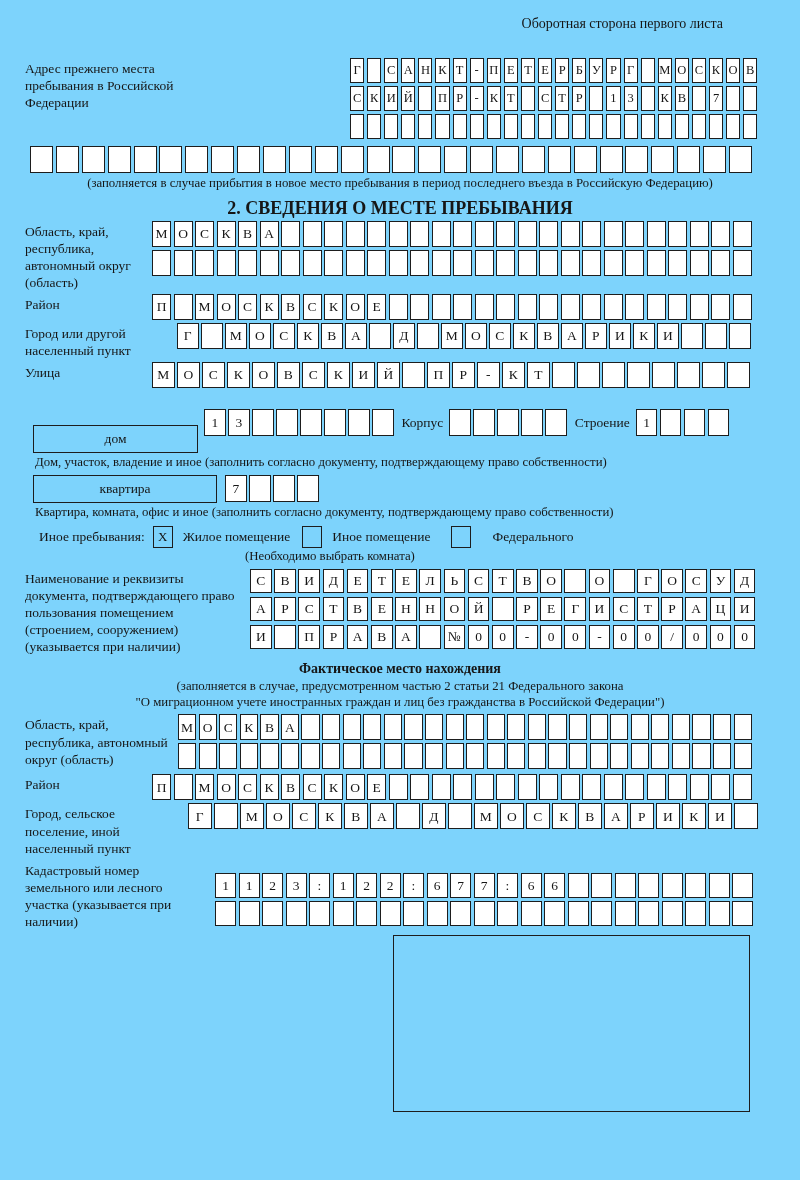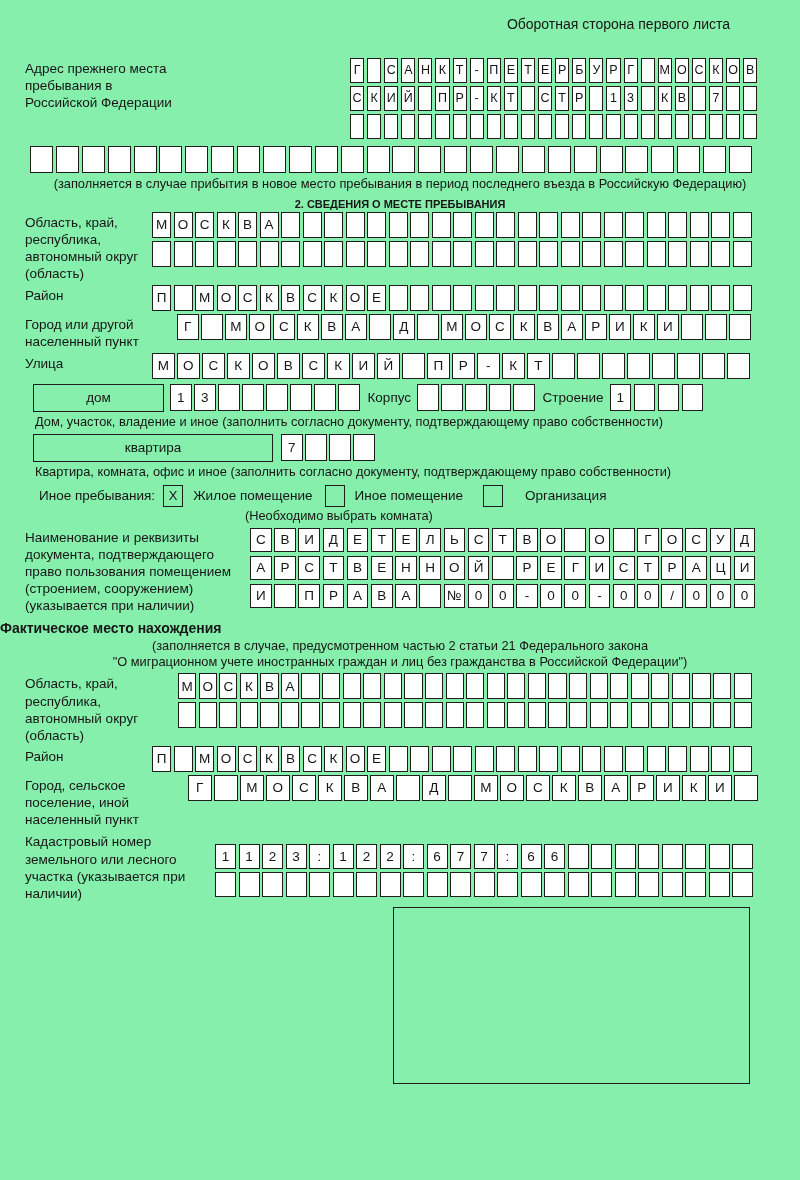--- a/index.html
+++ b/index.html
@@ -1,19 +1,19 @@
 <!DOCTYPE html>
 <html><head>
 <meta charset="utf-8">
 <style>
   html,body { margin:0; padding:0; background:#ffffff; }
   .page {
     position:relative; width:800px; height:1180px; box-sizing:border-box;
-    padding:16px 8px 0 25px; overflow:hidden;
-    font-family:Liberation Sans, sans-serif; color:#161616; background:#86efac;
+    padding:16px 15px 0 25px; overflow:hidden;
+    font-family:Liberation Serif, serif; color:#161616; background:#7dd3fc;
   }
   .corner { text-align:right; padding-right:62px; font-size:14px; }
 
   .group { display:flex; align-items:flex-start; margin-top:3px; }
   .glabel { box-sizing:border-box; padding-right:10px; padding-top:2px;
             font-size:13.5px; line-height:1.27; }
   .w325 { flex:0 0 325px; } .w325 .txt { width:150px; }
   .w127 { flex:0 0 127px; }
   .w152 { flex:0 0 152px; }
   .w225 { flex:0 0 225px; }
@@ -35,40 +35,40 @@
   .r-doc  { gap:2.5px; } .r-doc .cell  { width:21.7px; height:24px; }
   .r-22   { gap:2.5px; } .r-22 .cell   { width:23.5px; height:26px; }
   .r-kad  { gap:2.5px; } .r-kad .cell  { width:21px;   height:25px; }
   .r-house{ gap:2.5px; } .r-house .cell{ width:21.5px; height:27px; }
 
   .row4 { margin-left:5px; margin-top:4px; }
 
   .cap { font-size:12.8px; line-height:1.25; }
   .fullcenter { width:800px; margin-left:-25px; text-align:center; }
   .cap-left { margin:2px 0 0 10px; }
-  .sec-title { font-weight:bold; font-size:11px; width:800px; margin-left:-25px;
+  .sec-title { font-weight:bold; font-size:18px; width:800px; margin-left:-25px;
                text-align:center; margin-top:6px; }
 
   .house-row, .kv-row { display:flex; align-items:center; margin-left:8px; margin-top:5px; }
   .widebox { box-sizing:border-box; border:1.6px solid #1d1d1d; height:28px;
              display:flex; align-items:center; justify-content:center; font-size:13.5px; }
-  .wb-dom { width:131px; margin-right:6px; }
-  .wb-kv  { width:240px; margin-right:8px; }
+  .wb-dom { width:165px; margin-right:6px;margin-top:32px; }
+  .wb-kv  { width:184px; margin-right:8px; }
   .inline-lbl { font-size:13.5px; margin:0 6px 0 8px; white-space:nowrap; }
 
   .stay-row { display:flex; align-items:center; margin-top:5px; margin-left:14px;
               font-size:13.5px; }
   .chk { box-sizing:border-box; border:1.6px solid #1d1d1d; width:20px; height:22px;
          display:inline-flex; align-items:center; justify-content:center;
          font-size:13px; flex:0 0 auto; }
   .gap8{margin-left:8px}.gap10{margin-left:10px}.gap12{margin-left:12px}.gap20{margin-left:20px}.gap22{margin-left:22px}
   .stay-note { margin-left:220px; margin-top:1px; }
 
   .fact-title { font-weight:bold; font-size:14px; width:800px; margin-left:-25px;
-                text-align:left; margin-top:6px; }
+                text-align:center; margin-top:6px; }
   .fact-note { margin-top:2px; }
 
   .stamp { box-sizing:border-box; width:357px; height:177px; border:1.6px solid #1d1d1d;
            margin-left:368px; margin-top:5px; }
   .stamp-cap { width:400px; margin-left:347px; margin-top:8px; text-align:center;
                font-size:13px; line-height:1.32; }
 </style>
 </head>
 <body>
 
@@ -396,21 +396,21 @@
   </div>
   <div class="cap cap-left">Квартира, комната, офис и иное (заполнить согласно документу, подтверждающему право собственности)</div>
 
   <div class="stay-row">
     <span>Иное пребывания:</span>
     <span class="chk gap8">X</span>
     <span class="gap10">Жилое помещение</span>
     <span class="chk gap12"></span>
     <span class="gap10">Иное помещение</span>
     <span class="chk gap20"></span>
-    <span class="gap22">Организация</span>
+    <span class="gap22">Федерального</span>
   </div>
   <div class="cap stay-note">(Необходимо выбрать комната)</div>
 
   <div class="group" style="margin-top:3px;">
     <div class="glabel w225">Наименование и реквизиты документа, подтверждающего право пользования помещением (строением, сооружением) (указывается при наличии)</div>
     <div class="rows" style="padding-top:1px;">
       <div class="cells r-doc" style="margin-bottom:4px;">
           <span class="cell">С</span>
           <span class="cell">В</span>
           <span class="cell">И</span>

